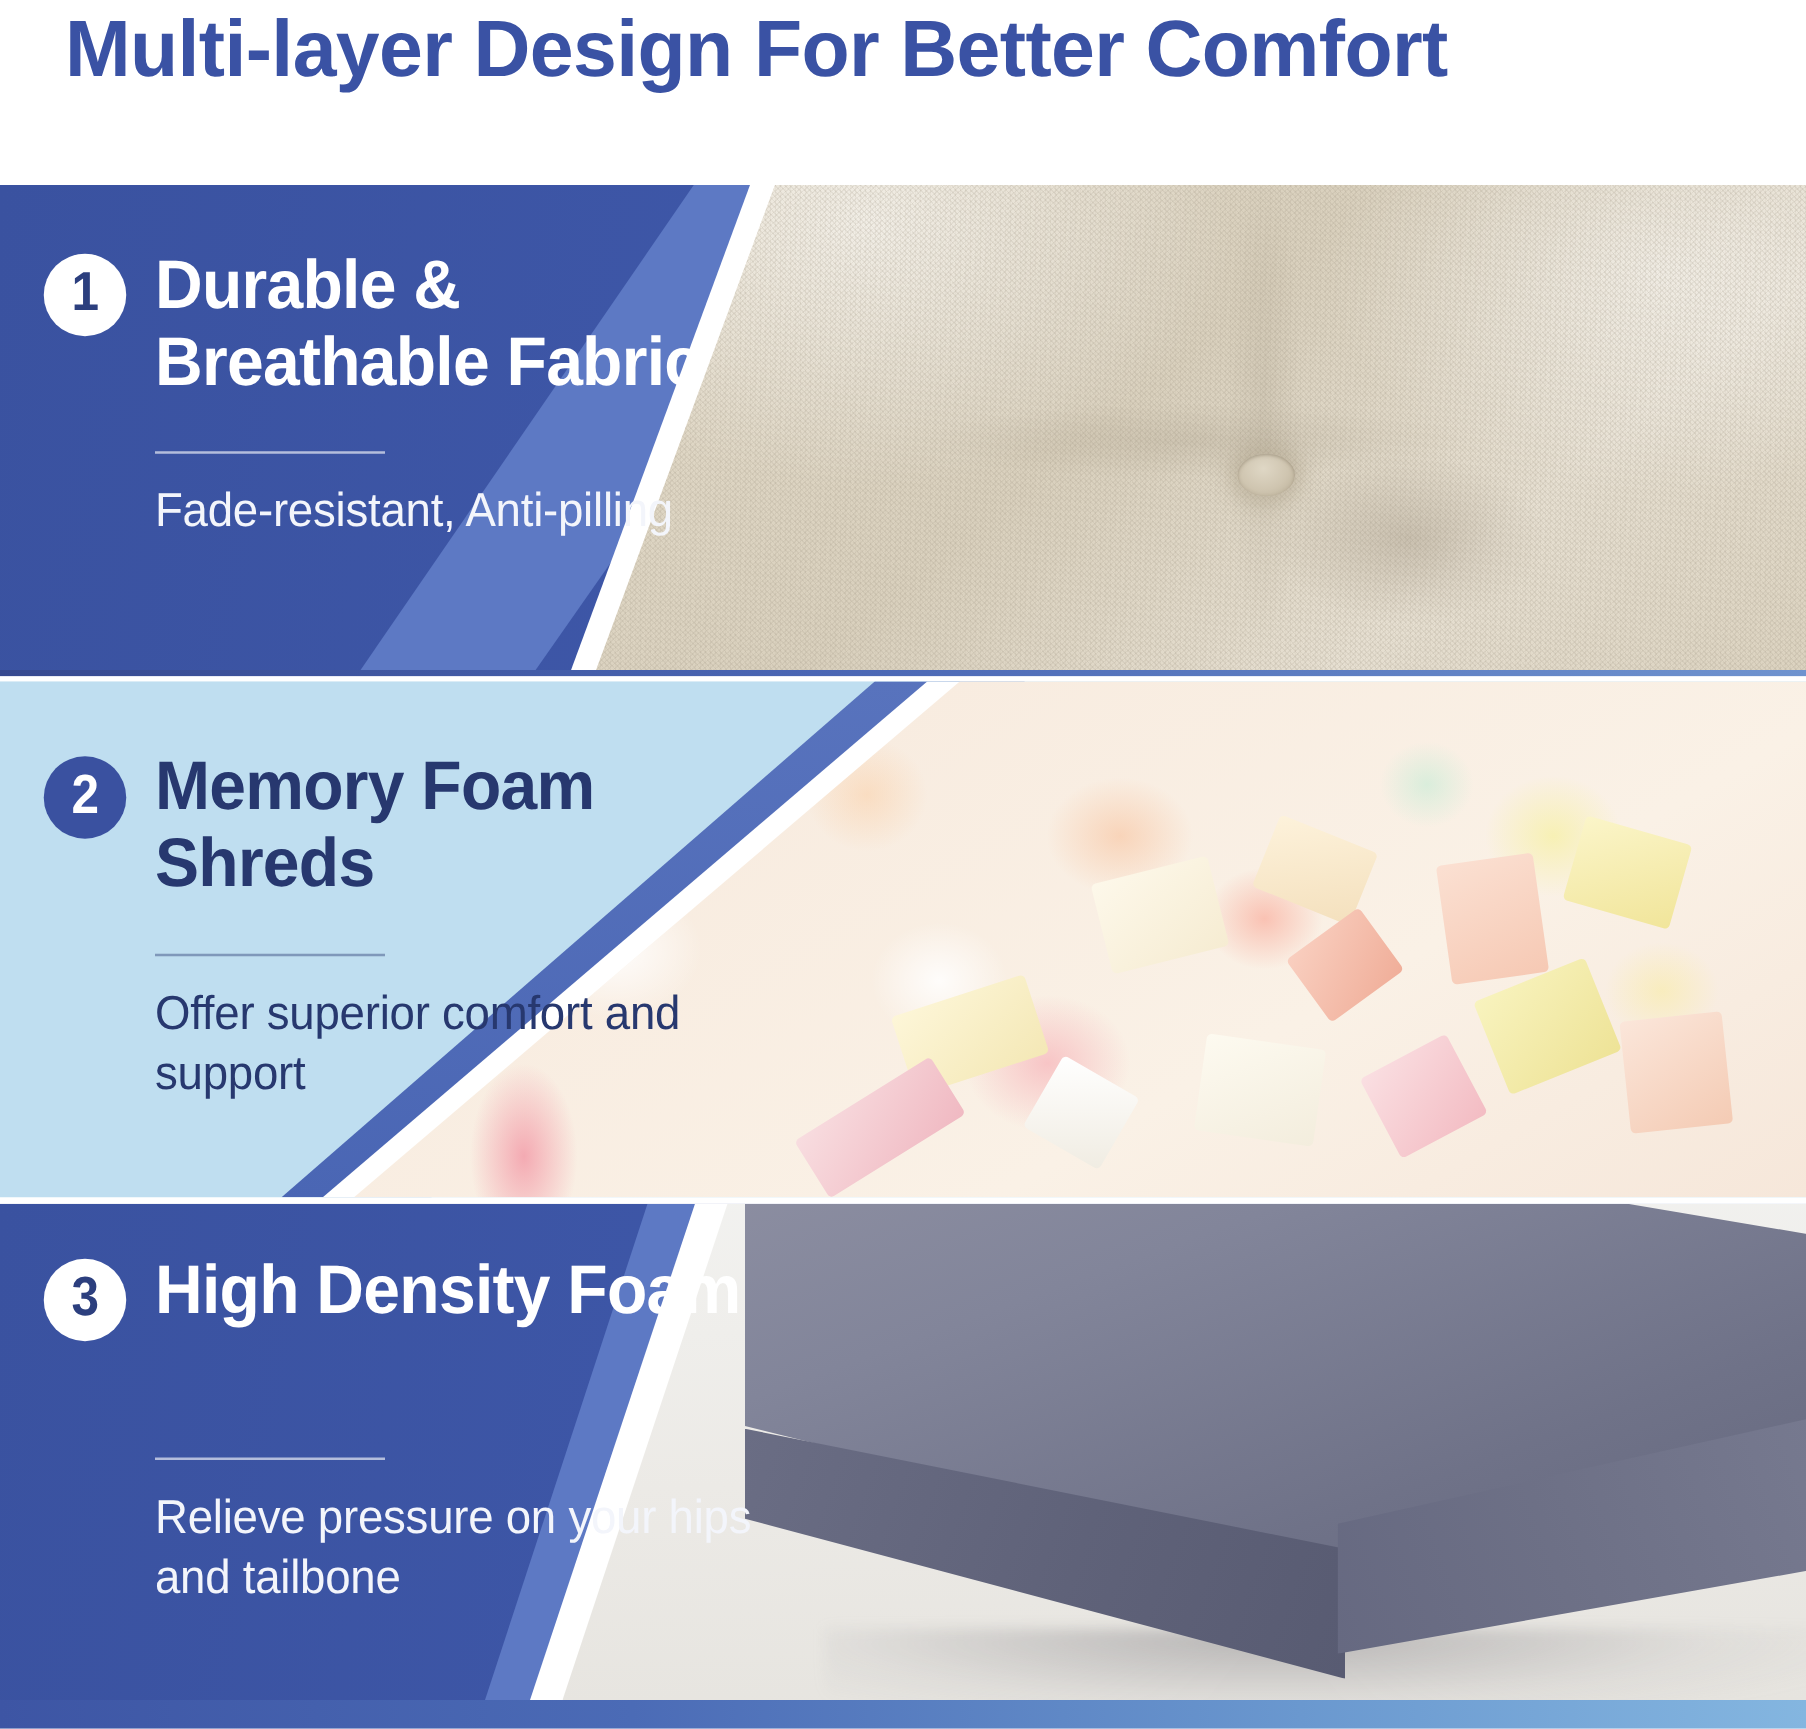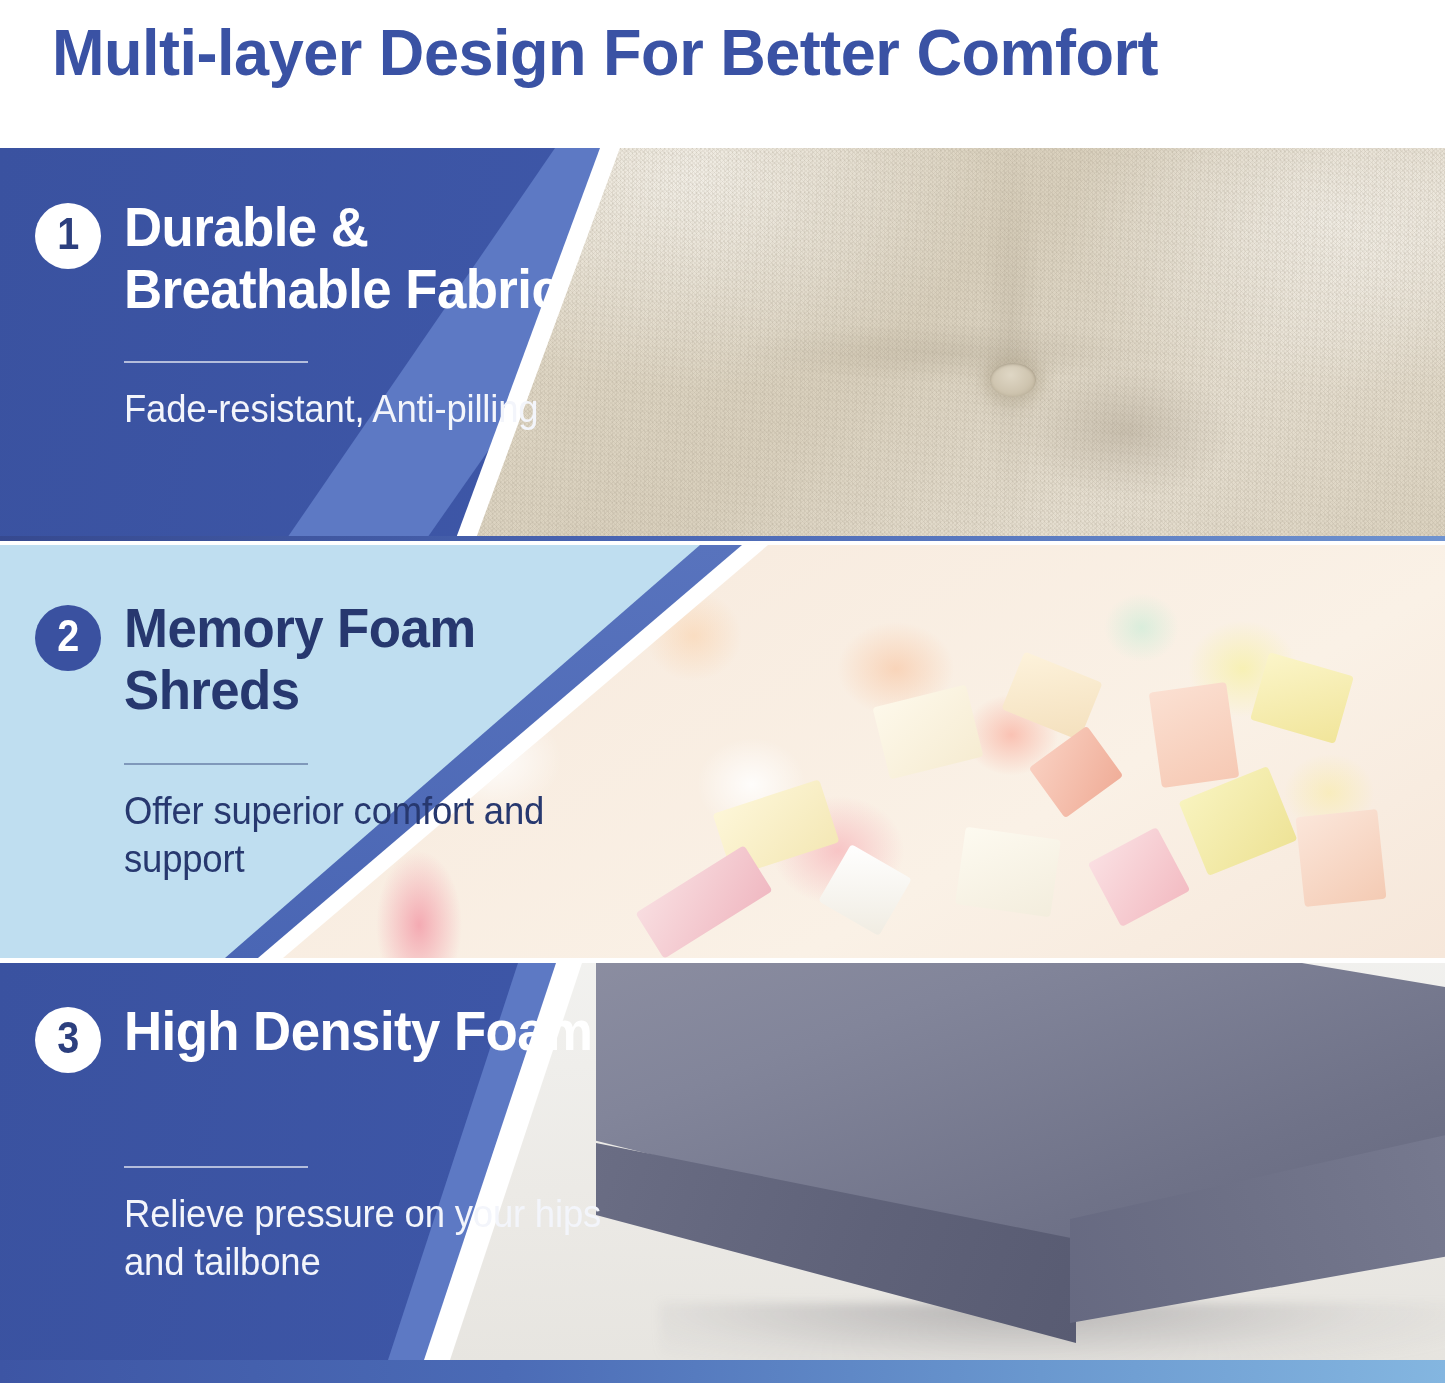--- a/index.html
+++ b/index.html
@@ -6,21 +6,21 @@
   * { margin:0; padding:0; box-sizing:border-box; }
   html,body { background:#ffffff; }
   body {
     width:1445px; height:1383px;
     font-family:"Liberation Sans", sans-serif;
     overflow:hidden; position:relative;
   }
 
   
   #title-bar{
-    position:absolute; left:0; top:14px; width:1445px; height:120px;
+    position:absolute; left:0; top:0; width:1445px; height:120px;
     background:#ffffff; z-index:30;
   }
   #page-title{
     position:absolute; left:52px; top:2px;
     font-size:64px; line-height:74px;
     font-weight:700;
     letter-spacing:-0.5px;
     color:#3a52a4;
     white-space:nowrap;
     transform:scaleX(0.985);

